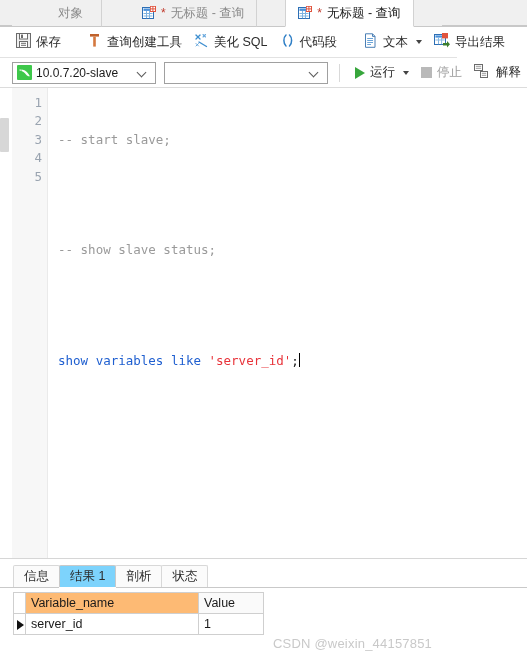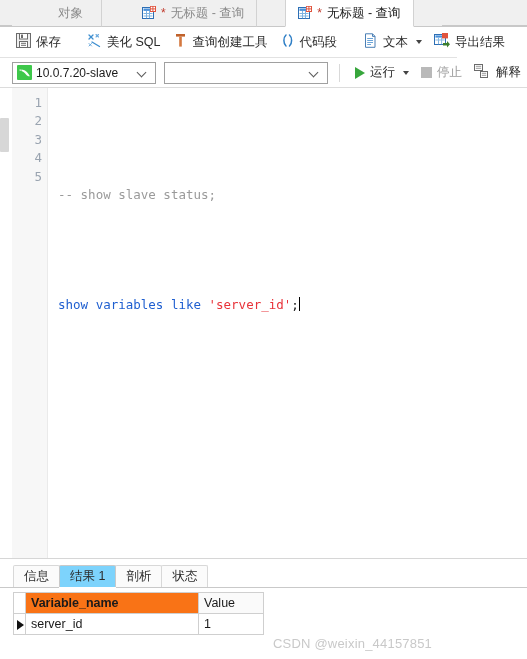--- a/index.html
+++ b/index.html
@@ -214,21 +214,21 @@
     border-right: 1px solid #cfcfcf;
   }
   .gcell.rowhdr .marker {
     position: absolute; left: 3px; top: 5.5px;
     width: 0; height: 0;
     border-top: 5px solid transparent;
     border-bottom: 5px solid transparent;
     border-left: 7px solid #111;
   }
   .gcell.hdr { background: #fafafa; }
-  .gcell.hdr.sel { background: #f97316; font-weight: bold; }
+  .gcell.hdr.sel { background: #fdba74; }
   .col-name { width: 173px; }
   .col-val  { width: 65px; }
 
   .watermark {
     position: absolute; left: 273px; top: 636px;
     font-size: 13px; color: #c9c9c9;
     letter-spacing: 0.2px;
     white-space: nowrap;
   }
 </style>
@@ -297,20 +297,30 @@
           <rect x="5" y="1.6" width="2" height="3.4" fill="#6b6b6b"></rect>
           <rect x="3.5" y="8.5" width="8" height="6" fill="#ffffff" stroke="#6b6b6b"></rect>
           <line x1="5" y1="10.3" x2="10" y2="10.3" stroke="#6b6b6b"></line>
           <line x1="5" y1="12.3" x2="10" y2="12.3" stroke="#6b6b6b"></line>
         </svg>
       </span>
       <span>保存</span>
     </div>
 
     <div class="tsep"></div>
+
+    <div class="tbtn">
+      <span>
+        <svg width="15" height="15" viewBox="0 0 15 15">
+          <rect x="3" y="1" width="9" height="2.6" fill="#c0622c"></rect>
+          <rect x="6.2" y="3.6" width="2.6" height="10" fill="#d4783f"></rect>
+        </svg>
+      </span>
+      <span>查询创建工具</span>
+    </div>
 
     <div class="tbtn">
       <span>
         <svg width="15" height="15" viewBox="0 0 15 15">
           <g stroke="#3f8fd0" stroke-width="1.3" stroke-linecap="round">
             <line x1="2" y1="2" x2="6" y2="6"></line>
             <line x1="6" y1="2" x2="2" y2="6"></line>
           </g>
           <g stroke="#6aa9dd" stroke-width="1.1" stroke-linecap="round">
             <line x1="9" y1="1.5" x2="11.5" y2="4"></line>
@@ -324,30 +334,20 @@
             <line x1="4.5" y1="10.5" x2="2" y2="13"></line>
           </g>
         </svg>
       </span>
       <span>美化 SQL</span>
     </div>
 
     <div class="tbtn">
       <span>
         <svg width="15" height="15" viewBox="0 0 15 15">
-          <rect x="3" y="1" width="9" height="2.6" fill="#c0622c"></rect>
-          <rect x="6.2" y="3.6" width="2.6" height="10" fill="#d4783f"></rect>
-        </svg>
-      </span>
-      <span>查询创建工具</span>
-    </div>
-
-    <div class="tbtn">
-      <span>
-        <svg width="15" height="15" viewBox="0 0 15 15">
           <path d="M6 2 C3.2 4.5 3.2 10.5 6 13" fill="none" stroke="#2f7fc6" stroke-width="1.5" stroke-linecap="round"></path>
           <path d="M9.5 2 C12.3 4.5 12.3 10.5 9.5 13" fill="none" stroke="#2f7fc6" stroke-width="1.5" stroke-linecap="round"></path>
         </svg>
       </span>
       <span>代码段</span>
     </div>
 
     <div class="tsep"></div>
 
     <div class="tbtn">
@@ -436,20 +436,21 @@
       <div class="linenos">
         <div>1</div>
         <div>2</div>
         <div>3</div>
         <div>4</div>
         <div>5</div>
       </div>
     </div>
 
     <div class="code">
+      <div><span class="cmt">-- start slave;</span></div>
       <div>&nbsp;</div>
       <div><span class="cmt">-- show slave status;</span></div>
       <div>&nbsp;</div>
       <div><span class="kw">show variables like </span><span class="str">'server_id'</span><span class="pun">;</span><span class="caret-blink"></span></div>
     </div>
   </div>
 
   <div class="bottom">
 
     <div class="btabs">

